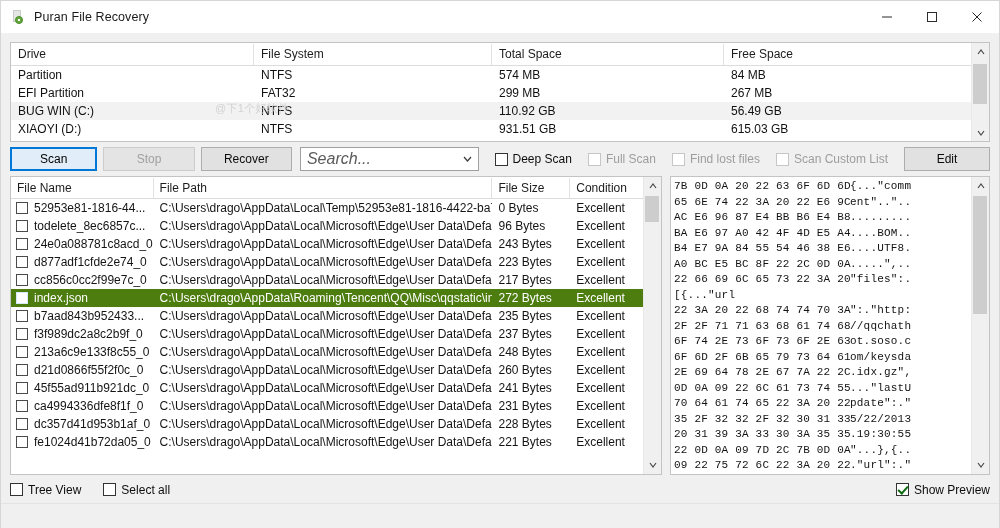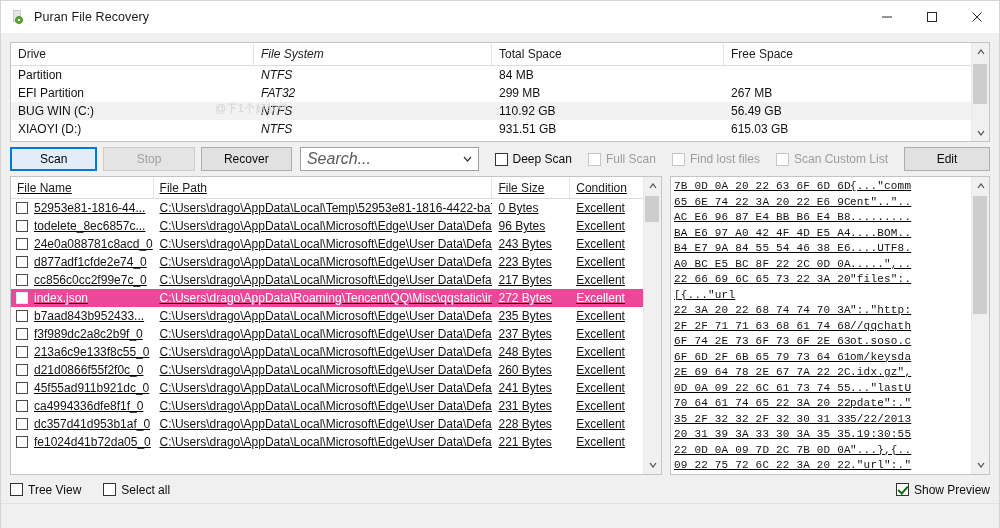--- a/index.html
+++ b/index.html
@@ -138,21 +138,21 @@
     color: #1c1c1c;
     padding-left: 7px;
     box-sizing: border-box;
     border-right: 1px solid #e2e2e2;
     height: 21px;
     line-height: 21px;
     overflow: hidden;
     white-space: nowrap;
   }
   .dc0 { width: 243px; }
-  .dc1 { width: 238px; font-style: italic; }
+  .dc1 { width: 238px; }
   .dc2 { width: 232px; }
   .dc3 { width: 238px; border-right: none !important; }
 
   .drive-row {
     display: flex;
     height: 18px;
     line-height: 18px;
     font-size: 12px;
     color: #111111;
     white-space: nowrap;
@@ -314,21 +314,20 @@
   .btn-edit {
     width: 86px;
     margin-left: 16px;
   }
 
   
   .middle {
     flex: 1;
     display: flex;
     min-height: 0;
-    text-decoration: underline;
   }
   .file-panel {
     width: 652px;
     min-width: 652px;
     display: flex;
     margin-right: 8px;
   }
   .file-wrap { flex: 1; overflow: hidden; position: relative; }
 
   .file-header {
@@ -356,21 +355,21 @@
 
   .file-row {
     display: flex;
     align-items: center;
     height: 18px;
     font-size: 12px;
     color: #141414;
     white-space: nowrap;
   }
   .file-row.selected {
-    background: #ec4899;
+    background: #4d7c0f;
     color: #ffffff;
   }
   .file-row .cell {
     box-sizing: border-box;
     overflow: hidden;
     white-space: nowrap;
     text-overflow: clip;
     padding-left: 6px;
     line-height: 18px;
   }
@@ -472,20 +471,21 @@
         <div class="drive-header">
           <div class="th dc0">Drive</div>
           <div class="th dc1">File System</div>
           <div class="th dc2">Total Space</div>
           <div class="th dc3">Free Space</div>
         </div>
         <div id="drive-rows">
             <div class="drive-row">
               <div class="td dc0">Partition</div>
               <div class="td dc1">NTFS</div>
+              <div class="td dc2">574 MB</div>
               <div class="td dc3">84 MB</div>
             </div>
             <div class="drive-row">
               <div class="td dc0">EFI Partition</div>
               <div class="td dc1">FAT32</div>
               <div class="td dc2">299 MB</div>
               <div class="td dc3">267 MB</div>
             </div>
             <div class="drive-row alt">
               <div class="td dc0">BUG WIN (C:)</div>

